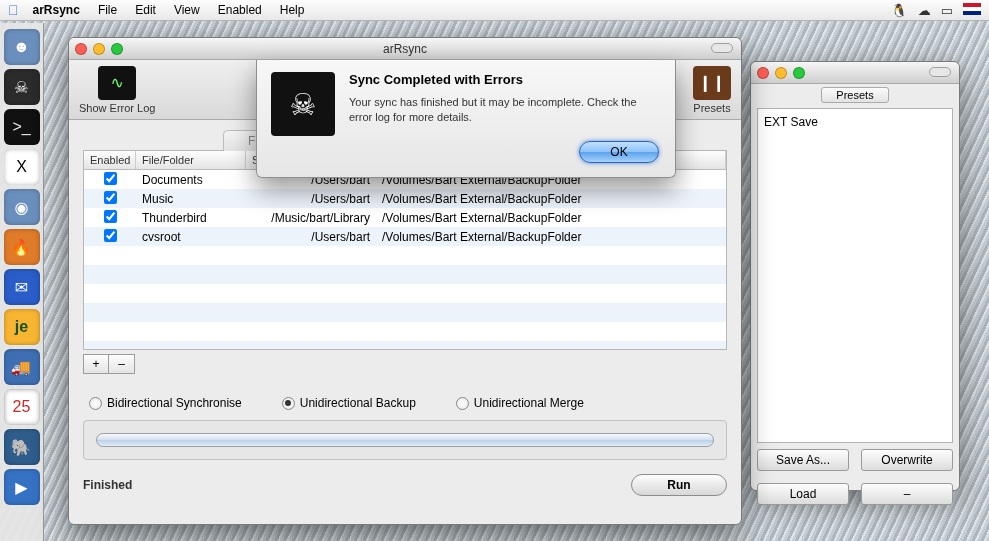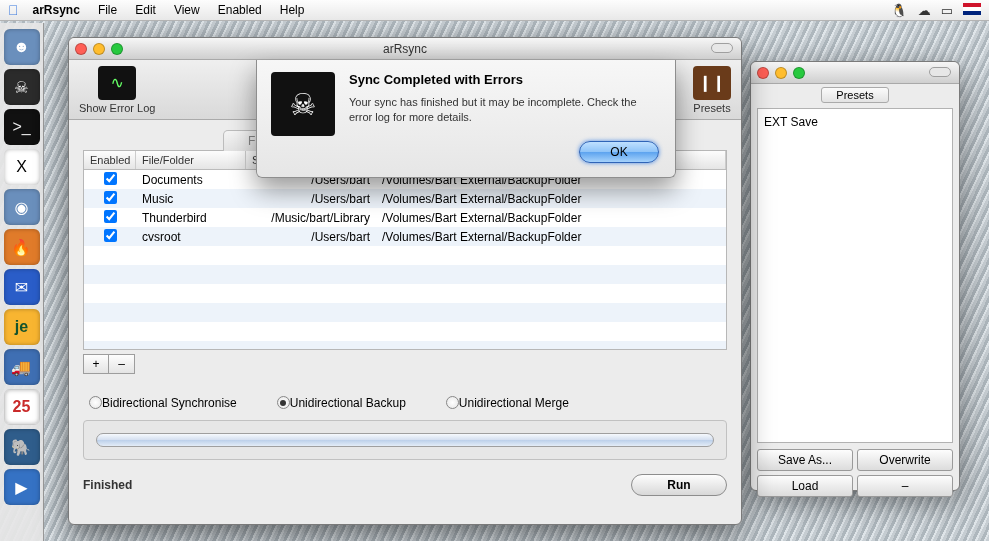--- a/index.html
+++ b/index.html
@@ -24,21 +24,21 @@
 .dock .dicon { width:36px; height:36px; margin:2px 0; border-radius:6px;
   display:flex; align-items:center; justify-content:center;
   background:#6a8fbc; color:#fff; font-size:16px; box-shadow:inset 0 0 4px rgba(0,0,0,.3); }
 .dock .dicon.dark  { background:#2b2b2b; }
 .dock .dicon.term  { background:#111; color:#eee; }
 .dock .dicon.x     { background:#fff; color:#000; }
 .dock .dicon.ff    { background:#e07b2a; }
 .dock .dicon.tb    { background:#2a5dc8; }
 .dock .dicon.je    { background:#f8b531; color:#14532d; font-weight:bold; }
 .dock .dicon.truck { background:#3f6fb3; }
-.dock .dicon.cal   { background:#fff; color:#c92a2a; font-weight:bold; border:1px solid #ccc; }
+.dock .dicon.cal   { background:#fff; color:#c92a2a; font-weight:normal; border:1px solid #ccc; }
 .dock .dicon.pg    { background:#2f5d8b; }
 .dock .dicon.kv    { background:#3572c4; }
 
 .window { position:absolute; background:#ececec; border:1px solid #7a7a7a; border-radius:6px;
   box-shadow:0 10px 30px rgba(0,0,0,.5); }
 .titlebar { height:22px; background:linear-gradient(#f6f6f6,#cfcfcf);
   border-bottom:1px solid #a9a9a9; border-radius:6px 6px 0 0;
   display:flex; align-items:center; padding:0 6px; position:relative; }
 .traffic { display:flex; gap:6px; align-items:center; }
 .tl { width:12px; height:12px; border-radius:50%; border:1px solid rgba(0,0,0,.25); }
@@ -70,21 +70,21 @@
 .td.en { width:52px; text-align:center; }
 .td.ff { width:110px; } .td.src { width:130px;text-align:right; } .td.dst { flex:1; }
 .chk { width:13px; height:13px; }
 
 .pmbtns { margin-top:4px; display:flex; }
 .sqbtn { width:26px; height:20px; background:linear-gradient(#fdfdfd,#e4e4e4);
   border:1px solid #9d9d9d; display:flex; align-items:center; justify-content:center; }
 .sqbtn+.sqbtn { border-left:none; }
 
 .radios { margin:22px 0 10px; display:flex; gap:40px; padding-left:6px; }
-.radio { display:flex; }
+.radio { display:flex; align-items:center; gap:5px; }
 .rdot { width:13px; height:13px; border-radius:50%; border:1px solid #888;
   background:radial-gradient(#fff,#e5e5e5); display:flex; align-items:center; justify-content:center; }
 .rdot.sel::after { content:""; width:6px; height:6px; border-radius:50%; background:#333; }
 
 .progress-wrap { background:#e7e7e7; border:1px solid #c1c1c1; border-radius:4px; padding:12px; }
 .pbar { height:14px; border:1px solid #9f9f9f; border-radius:8px;
   background:linear-gradient(#f6f9fd,#d4dff0 50%,#bcd0ea 51%,#e3ecf7); }
 
 .runrow { display:flex; align-items:center; margin-top:14px;font-weight:bold; }
 .status { color:#333; }
@@ -95,21 +95,21 @@
 .presetswin { left:750px; top:61px; width:210px; height:430px; z-index:55; }
 .plabelwrap { display:flex; justify-content:center; padding:3px 0 5px; }
 .plabel { font-size:11px; padding:1px 14px; border:1px solid #aaa; border-radius:3px;
   background:linear-gradient(#fbfbfb,#e3e3e3); }
 .plist { border:1px solid #b2b2b2; margin:0 6px; height:335px; background:#fff; }
 .phead { background:linear-gradient(#fdfdfd,#dedede); border-bottom:1px solid #bbb; padding:3px 6px; }
 .prow { padding:6px; border-bottom:0; }
 .pbtns { display:flex; gap:6px; margin:6px; }
 .pbtns button, .aqua-btn { flex:1; height:22px; border:1px solid #9a9a9a;
   background:linear-gradient(#fdfdfd,#dcdcdc); border-radius:3px; font-size:12px; }
-.pbtns .grid { display:grid; grid-template-columns:1fr 1fr; grid-template-rows:1fr 1fr; gap:4px; width:100%; }
+.pbtns .grid { display:grid; grid-template-columns:1fr 1fr; grid-template-rows:1fr 1fr; gap:12px; width:100%; }
 
 .dialog { position:absolute; left:256px; top:60px; width:420px; z-index:200;
   background:linear-gradient(#f7f7f7,#e6e6e6); border:1px solid #8e8e8e;
   border-top:none; border-radius:0 0 6px 6px; box-shadow:0 12px 26px rgba(0,0,0,.4);
   padding:12px 16px 14px 14px; display:flex; }
 .dicon-big { width:64px; height:64px; background:#111; border-radius:4px;
   display:flex; align-items:center; justify-content:center; color:#fff; font-size:30px; }
 .dtext { margin-left:14px; flex:1; }
 .dtext .dtitle { font-weight:bold; font-size:13px; margin-bottom:8px; }
 .dtext .dmsg { font-size:11px; color:#333; line-height:1.35; }

